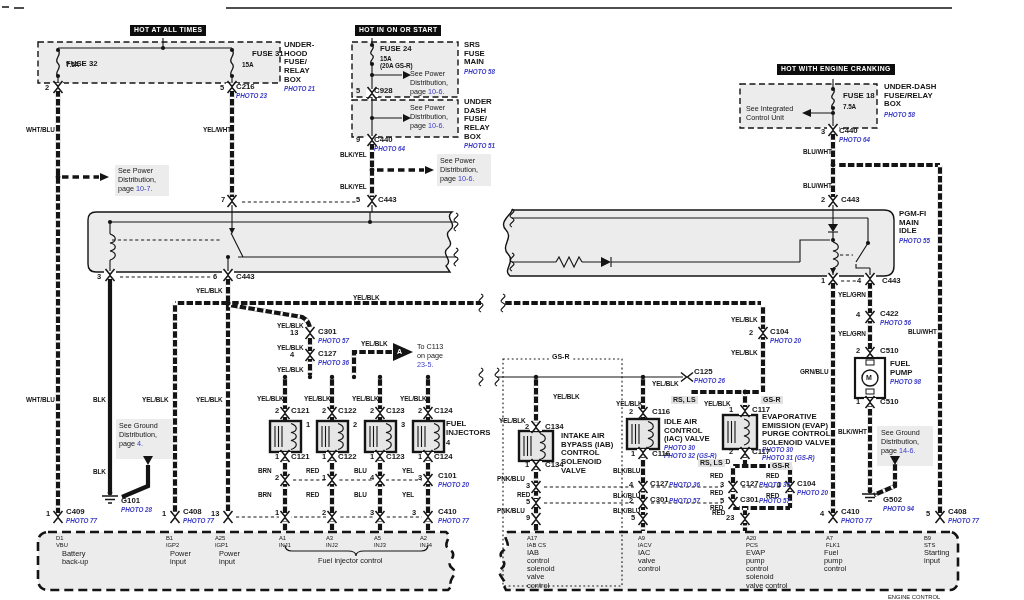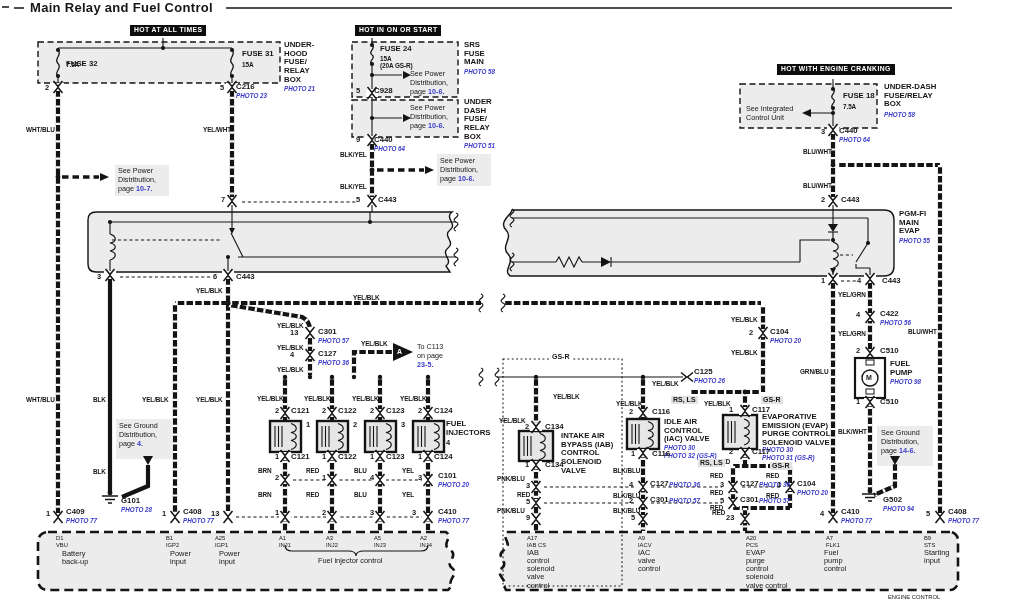--- a/index.html
+++ b/index.html
@@ -8,21 +8,21 @@
   #wires{position:absolute;left:0;top:0;}
   #labels{position:absolute;left:0;top:0;width:1024px;height:600px;}
   .lbl{position:absolute;white-space:pre-line;color:var(--ink);line-height:1.12;}
   .t {font-size:13px;font-weight:bold;letter-spacing:.3px;}
   .hdr{background:#0d0d0d;color:#fff;font-size:6.8px;font-weight:bold;padding:2px 4px;letter-spacing:.4px;line-height:1;}
   .b {font-size:7.8px;font-weight:bold;}
   .bb{font-size:7.8px;font-weight:bold;line-height:1.12;}
   .s {font-size:6.4px;font-weight:bold;letter-spacing:-.1px;}
   .n {font-size:7.5px;font-weight:bold;}
   .p {font-size:6.3px;font-style:italic;font-weight:bold;color:var(--blue);}
-  .pb{font-size:7.2px;font-weight:bold;color:var(--blue);text-align:center;}
+  .pb{font-size:7.2px;font-weight:normal;color:var(--blue);text-align:center;}
   .i {font-size:7.2px;}
   .g {font-size:7px;font-weight:bold;background:#e2e2e2;padding:0 2px;}
   .gs{font-size:7px;font-weight:bold;background:#fff;padding:0 3px;}
   .xs{font-size:5.8px;line-height:1.2;}
   .e {font-size:7.4px;line-height:1.1;}
   .wa{font-size:7px;font-weight:bold;color:#fff;}
   .m {font-size:7px;font-weight:bold;}
   
   .k  {stroke:#141414;stroke-width:4.2;fill:none;}
   .kd {stroke:#fff;stroke-width:4.2;fill:none;stroke-dasharray:2.2 6.5;}
@@ -249,27 +249,26 @@
         <use href="#cn" x="790" y="487"></use>
         <use href="#cn" x="745" y="519"></use>
     <use href="#cn" x="870" y="317"></use>
         <use href="#cn" x="870" y="353"></use>
         <use href="#cn" x="870" y="402"></use>
     <use href="#cn" x="833" y="517"></use>
         <use href="#cn" x="940" y="517"></use>
   </g>
 </svg>
 <div id="labels">
-      <span class="lbl t" style="left: 30px; top: 1px;">Main Relay and Fuel Control</span>
       <span class="lbl hdr" style="left: 130px; top: 25px;">HOT AT ALL TIMES</span>
       <span class="lbl hdr" style="left: 355px; top: 25px;">HOT IN ON OR START</span>
       <span class="lbl hdr" style="left: 777px; top: 64px;">HOT WITH ENGINE CRANKING</span>
       <span class="lbl b" style="left: 66px; top: 60px;">FUSE 32</span>
       <span class="lbl s" style="left: 66px; top: 61px;">7.5A</span>
-      <span class="lbl b" style="left: 242px; top: 50px;">FUSE 31</span>
+      <span class="lbl b" style="left: 252px; top: 50px;">FUSE 31</span>
       <span class="lbl s" style="left: 242px; top: 61px;">15A</span>
       <span class="lbl bb" style="left: 284px; top: 41px;">UNDER-
 HOOD
 FUSE/
 RELAY
 BOX</span>
       <span class="lbl p" style="left: 284px; top: 85px;">PHOTO 21</span>
       <span class="lbl n" style="left: 45px; top: 84px;">2</span>
       <span class="lbl n" style="left: 220px; top: 84px;">5</span>
       <span class="lbl b" style="left: 236px; top: 83px;">C216</span>
@@ -325,21 +324,21 @@
       <span class="lbl p" style="left: 884px; top: 111px;">PHOTO 58</span>
       <span class="lbl n" style="left: 821px; top: 128px;">3</span>
       <span class="lbl b" style="left: 839px; top: 127px;">C440</span>
       <span class="lbl p" style="left: 839px; top: 136px;">PHOTO 64</span>
       <span class="lbl s" style="left: 803px; top: 148px;">BLU/WHT</span>
       <span class="lbl s" style="left: 803px; top: 182px;">BLU/WHT</span>
       <span class="lbl n" style="left: 821px; top: 196px;">2</span>
       <span class="lbl b" style="left: 841px; top: 196px;">C443</span>
       <span class="lbl bb" style="left: 899px; top: 210px;">PGM-FI
 MAIN
-EVAP</span>
+IDLE</span>
       <span class="lbl p" style="left: 899px; top: 237px;">PHOTO 55</span>
       <span class="lbl n" style="left: 97px; top: 273px;">3</span>
       <span class="lbl n" style="left: 213px; top: 273px;">6</span>
       <span class="lbl b" style="left: 236px; top: 273px;">C443</span>
       <span class="lbl s" style="left: 196px; top: 287px;">YEL/BLK</span>
       <span class="lbl s" style="left: 353px; top: 294px;">YEL/BLK</span>
       <span class="lbl s" style="left: 277px; top: 322px;">YEL/BLK</span>
       <span class="lbl n" style="left: 290px; top: 329px;">13</span>
       <span class="lbl b" style="left: 318px; top: 328px;">C301</span>
       <span class="lbl p" style="left: 318px; top: 337px;">PHOTO 57</span>
@@ -555,21 +554,21 @@
 valve
 control</span>
       <span class="lbl xs" style="left: 638px; top: 535px;">A9
 IACV</span>
       <span class="lbl e" style="left: 638px; top: 549px;">IAC
 valve
 control</span>
       <span class="lbl xs" style="left: 746px; top: 535px;">A20
 PCS</span>
       <span class="lbl e" style="left: 746px; top: 549px;">EVAP
-purge
+pump
 control
 solenoid
 valve control</span>
       <span class="lbl xs" style="left: 826px; top: 535px;">A7
 FLK1</span>
       <span class="lbl e" style="left: 824px; top: 549px;">Fuel
 pump
 control</span>
       <span class="lbl xs" style="left: 924px; top: 535px;">B9
 STS</span>

